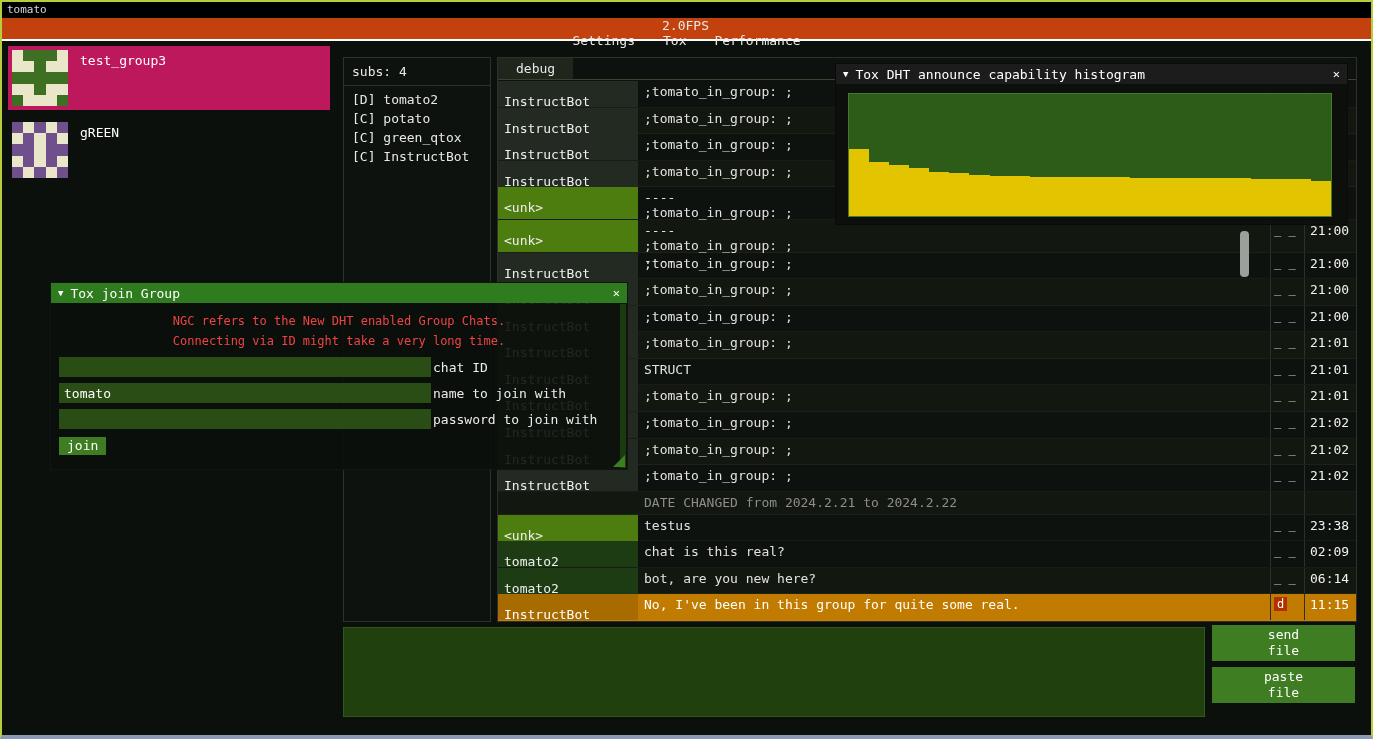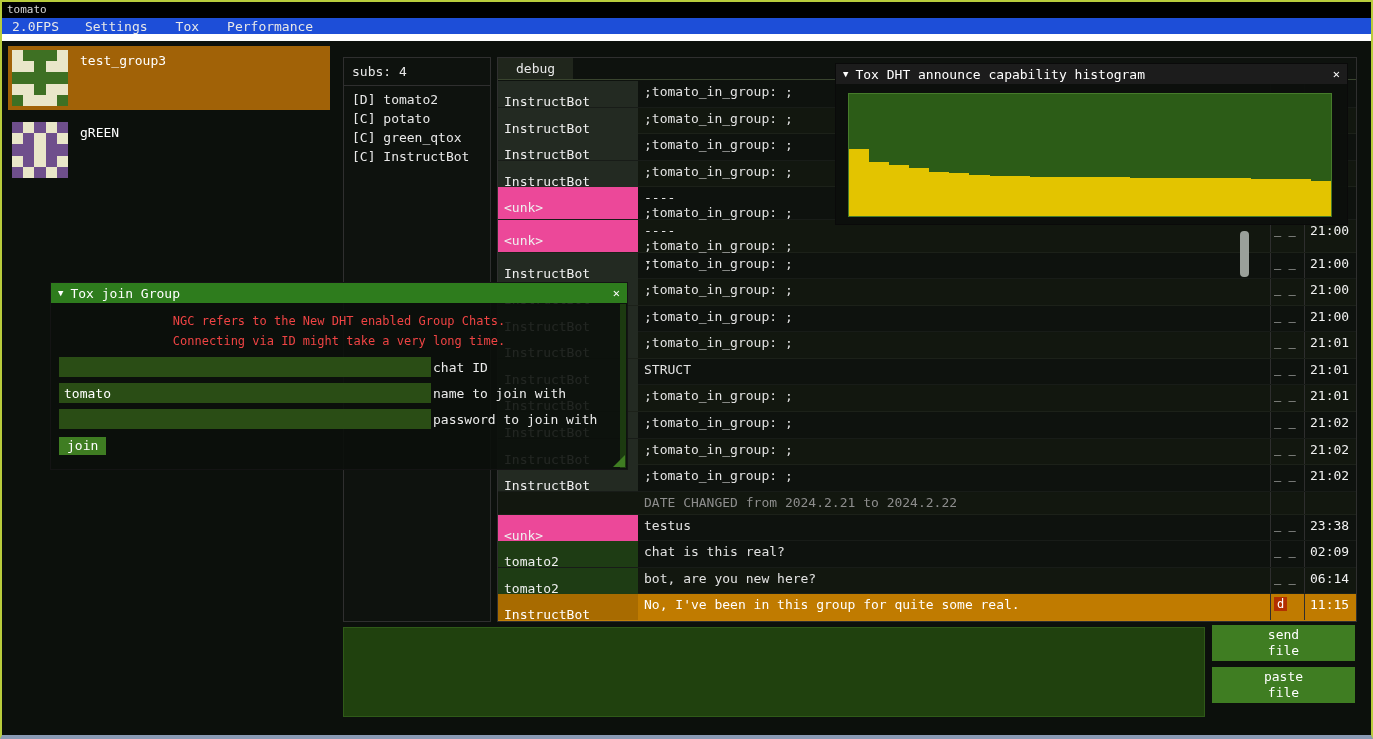--- a/index.html
+++ b/index.html
@@ -4,30 +4,30 @@
 <style>
   * { margin:0; padding:0; box-sizing:border-box; }
   html,body { width:1373px; height:739px; overflow:hidden; background:#0b0f0b;
               font-family:"DejaVu Sans Mono", monospace; }
   .app { position:relative; width:1373px; height:739px; background:#0c100c;
          border:2px solid #b9cc3c; border-bottom:4px solid #8a9ab5; color:#e8e8e8; }
 
   
   .titlebar { position:absolute; left:0; top:0; right:0; height:16px; background:#000;
               font-size:11px; line-height:16px; padding-left:5px; color:#d8d8d8; }
-  .menubar { position:absolute; left:0; top:16px; right:0; height:23px; background:#1d4ed8;
-             display:flex; align-items:center; font-size:13px; border-bottom:7px solid #ffffff; }
+  .menubar { position:absolute; left:0; top:16px; right:0; height:23px; background:#c2410c;
+             display:flex; align-items:center; font-size:13px; border-bottom:2px solid #ffffff;flex-direction:column; }
   .menu-fps { padding:0 12px 0 10px; }
   .menu-items { display:flex; height:100%; align-items:center; }
   .menu-item { padding:0 14px; cursor:default; }
 
   
   .sidebar { position:absolute; left:0; top:40px; width:334px; bottom:0; }
   .group-item { display:flex; gap:12px; margin:4px 6px 8px 6px; padding:4px; height:64px; }
-  .group-item.selected { background:#a16207; }
+  .group-item.selected { background:#be185d; }
   .avatar { width:56px; height:56px; display:grid; flex:none;
             grid-template-columns:repeat(5,1fr); grid-template-rows:repeat(5,1fr); }
   .group-label { font-size:13px; padding-top:3px; color:#fff; }
 
   
   .subs-panel { position:absolute; left:341px; top:55px; width:148px; height:565px;
                 border:1px solid #2f2f2f; background:#0e120e; }
   .subs-header { height:28px; border-bottom:1px solid #2f2f2f; padding:6px 8px; font-size:13px; }
   .subs-list { padding:4px 0; }
   .sub-item { padding:2px 8px; font-size:13px; }
@@ -37,21 +37,21 @@
                 border:1px solid #2f2f2f; background:#0e120e; overflow:hidden; }
   .tabbar { height:22px; border-bottom:1px solid #39442e; display:flex; }
   .tab { background:#20261c; padding:3px 18px 0 18px; font-size:13px; }
   .chat-rows { position:absolute; left:0; top:23px; right:0; bottom:0; overflow:hidden;
                display:flex; flex-direction:column; }
   .crow { display:flex; min-height:23px; font-size:13px;
           border-bottom:1px solid rgba(255,255,255,0.045); }
   .crow.odd { background:#12170f; }
   .cell-name { width:140px; flex:none; padding:13px 6px; color:#efefef; overflow:hidden; }
   .name-bot  { background:#232a22; }
-  .name-unk  { background:#ec4899; }
+  .name-unk  { background:#4d7c0f; }
   .name-user { background:#1e3c14; }
   .cell-msg { flex:1; padding:3px 6px; color:#e2e2e2; white-space:pre-line; line-height:15px; }
   .cell-flags { width:34px; flex:none; border-left:1px solid #2e2e2e; padding:3px 3px;
                 color:#cfcfcf; font-size:12px; }
   .cell-time { width:52px; flex:none; border-left:1px solid #2e2e2e; padding:3px 5px; color:#f2f2f2; }
   .crow.date .cell-msg { color:#8d8d8d; }
   .crow.hl { background:#c07b00; }
   .crow.hl .cell-name { background:#a86b00; color:#fff; }
   .crow.hl .cell-msg, .crow.hl .cell-time { color:#fff; }
   .badge { background:#b33000; color:#fff; padding:0 3px; }

